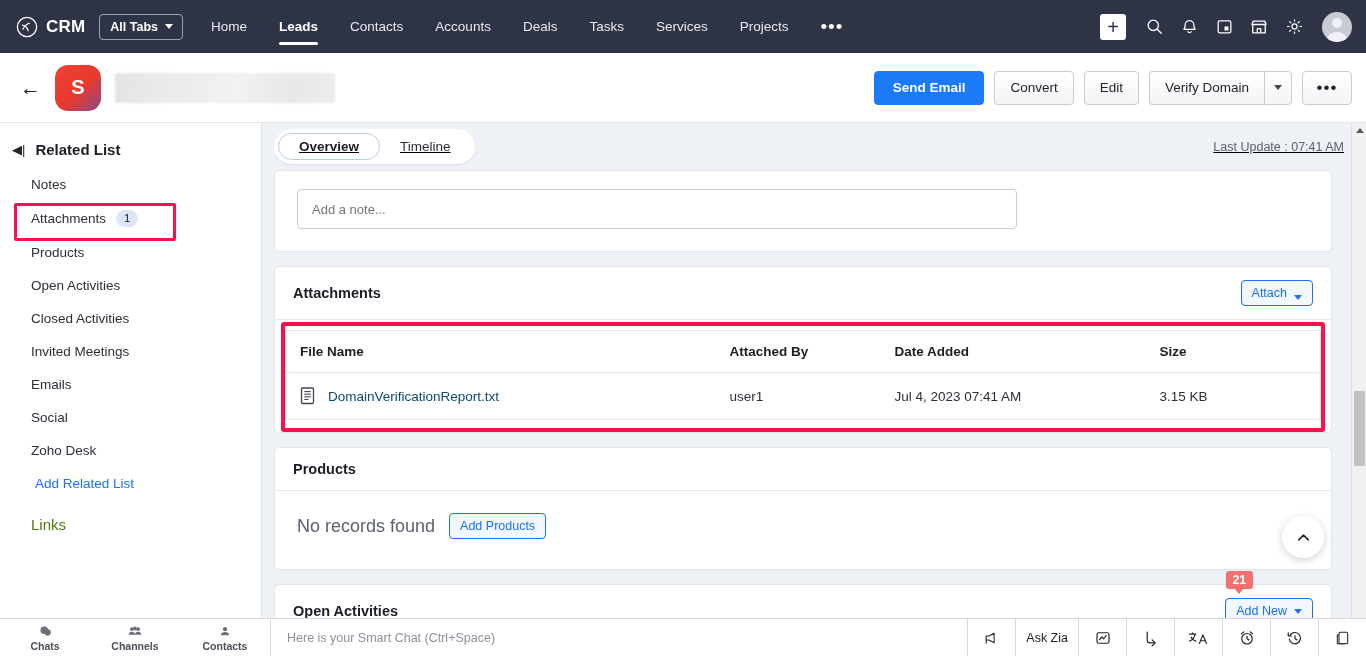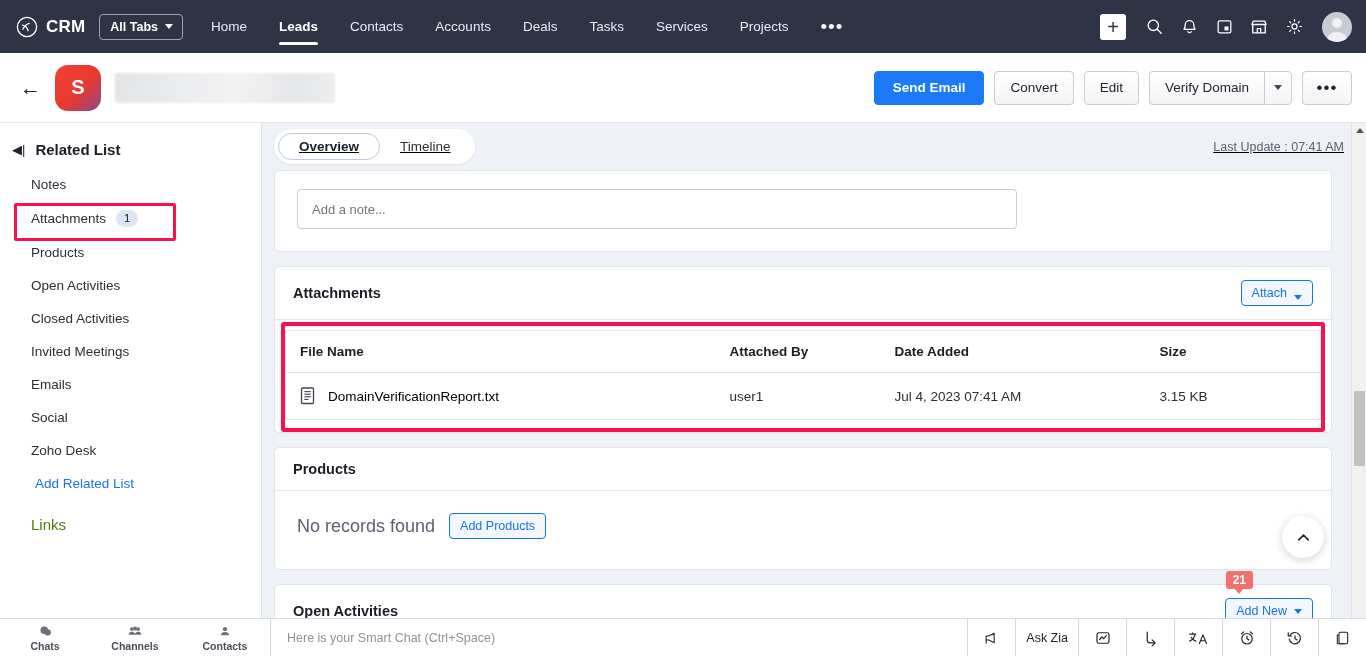--- a/index.html
+++ b/index.html
@@ -195,21 +195,21 @@
   }
   table.att { width: 100%; border-collapse: collapse; border: 1px solid #e6e8ec; border-radius: 4px; }
   table.att th {
     text-align: left; font-size: 13.5px; font-weight: bold; color: #1b1e25;
     padding: 13px 10px 13px 14px; border-bottom: 1px solid #e1e4e9;
   }
   table.att td {
     font-size: 13.5px; color: #2b2f38; padding: 14px 10px 14px 14px;
   }
   .file-cell { display: flex; align-items: center; gap: 12px; }
-  .file-link { color: #000000; }
+  .file-link { color: #0c4a6e; }
   .col-file { width: 430px; }
   .col-by { width: 165px; }
   .col-date { width: 265px; }
 
   .prod-body { padding: 22px 18px 30px 22px; display: flex; align-items: center; gap: 14px; }
   .norecords { font-size: 18px; color: #5c6170; }
 
   .openact-card { background:#fff; border:1px solid #e1e4e9; border-radius:5px 5px 0 0; }
   .openact-head { padding: 13px 18px; display:flex; align-items:center; position: relative; }
 

